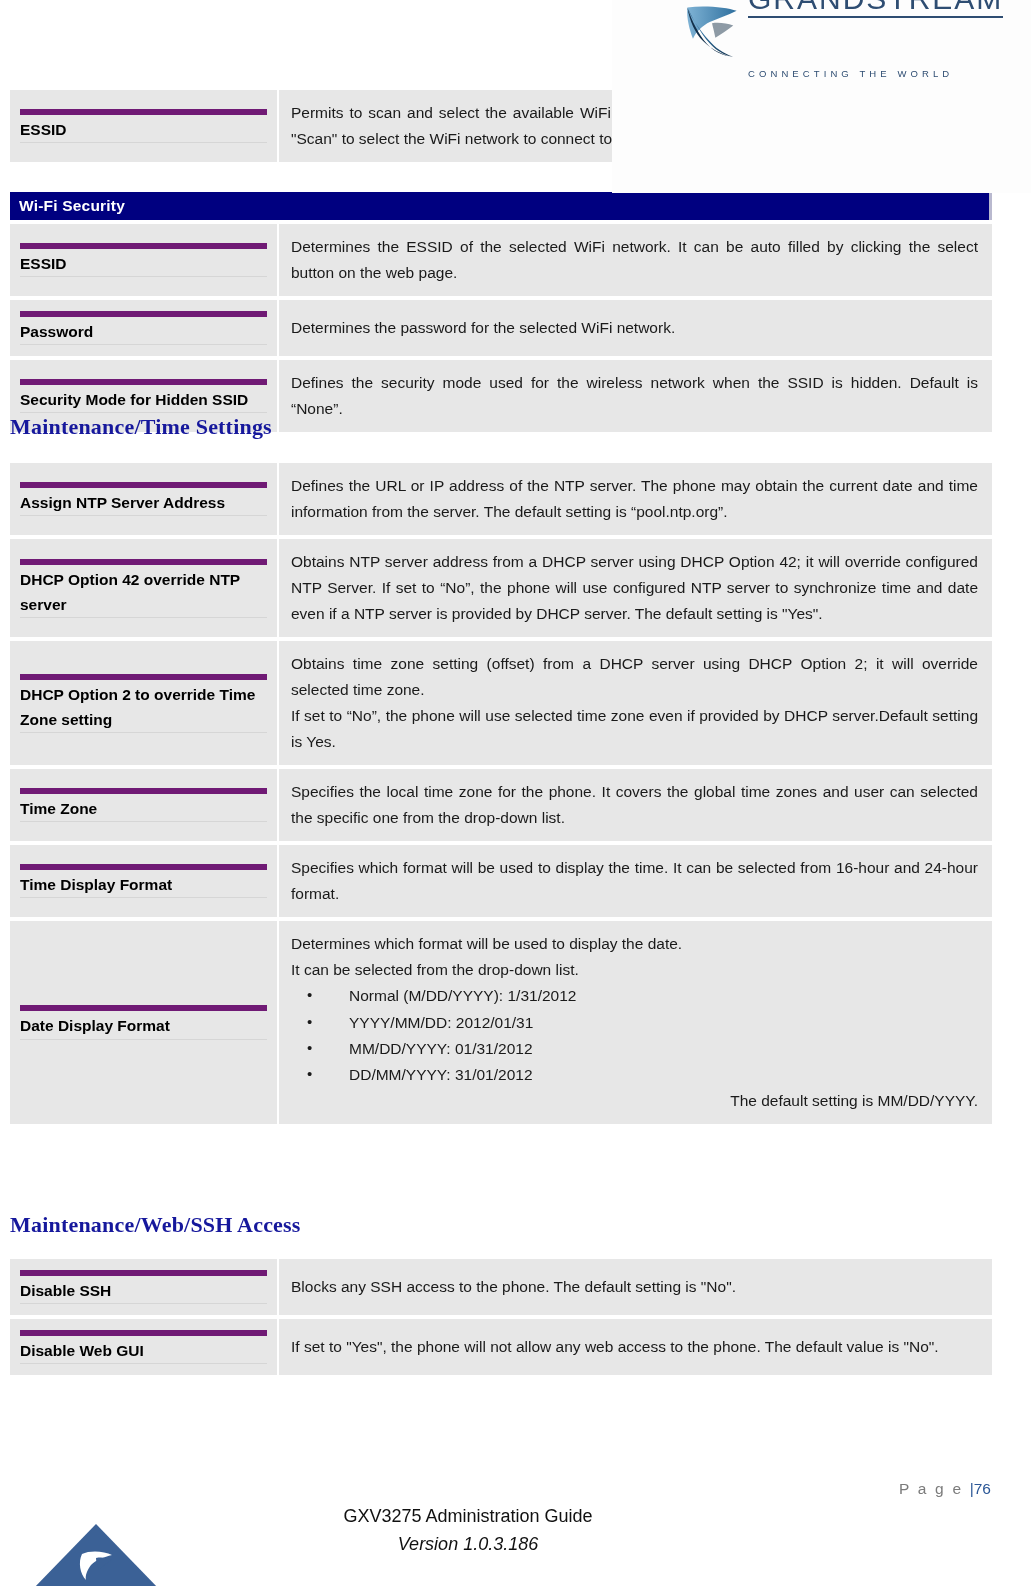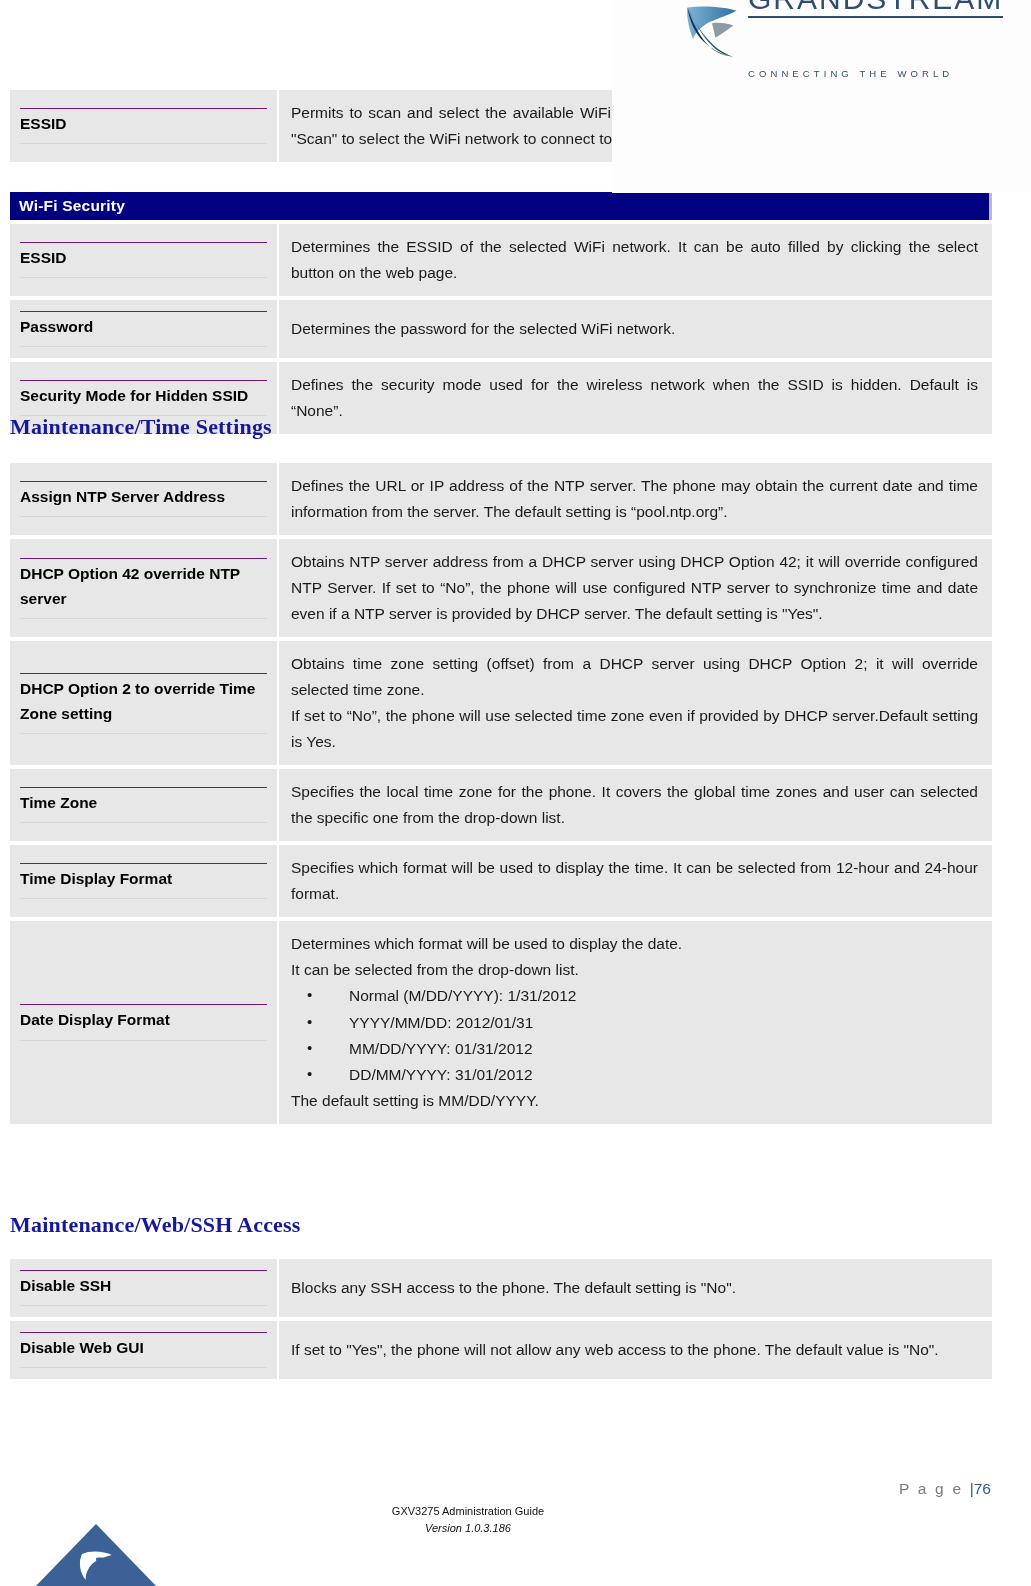--- a/index.html
+++ b/index.html
@@ -95,23 +95,23 @@
   td.cell-label {
     background: #e7e7e7;
     border-right: 2px solid #ffffff;
     padding: 11px 10px 11px 10px;
     font-size: 15.5px;
     font-weight: bold;
     color: #000000;
     line-height: 1.62;
   }
   td.cell-label .lbl-inner {
-    border-top: 1px solid #701a75;
+    border-top: 6px solid #701a75;
     border-bottom: 1px solid #d6d6d6;
-    padding: 2px 0 7px 0;
+    padding: 2px 0 0 0;
   }
   td.cell-desc {
     background: #e7e7e7;
     padding: 10px 14px 10px 12px;
     font-size: 15.5px;
     color: #1a1a1a;
     line-height: 1.68;
     text-align: justify;
   }
   td.cell-desc p {
@@ -196,21 +196,21 @@
   .page-number .pg-num {
     color: #2b5797;
     letter-spacing: 0;
   }
   .footer-center {
     position: absolute;
     left: 0;
     top: 48px;
     width: 920px;
     text-align: center;
-    font-size: 11px;
+    font-size: 18px;
     color: #111111;
     line-height: 1.55;
   }
   .footer-center .ver {
     font-style: italic;
   }
   .footer-mark {
     position: absolute;
     left: 30px;
     top: 1520px;
@@ -338,40 +338,40 @@
           </td>
         </tr>
         <tr class="row-gap">
             <td colspan="2"></td>
           </tr>
         <tr>
           <td class="cell-label">
             <div class="lbl-inner">Time Display Format</div>
           </td>
           <td class="cell-desc">
-            <p>Specifies which format will be used to display the time. It can be selected from 12-hour and 24-hour format.</p>
+            <p>Specifies which format will be used to display the time. It can be selected from 16-hour and 24-hour format.</p>
           </td>
         </tr>
         <tr class="row-gap">
             <td colspan="2"></td>
           </tr>
         <tr>
           <td class="cell-label">
             <div class="lbl-inner">Date Display Format</div>
           </td>
           <td class="cell-desc">
             <p style="text-align:left;">Determines which format will be used to display the date.</p>
             <p style="text-align:left;">It can be selected from the drop-down list.</p>
             <ul class="desc-list">
               <li>Normal (M/DD/YYYY): 1/31/2012</li>
               <li>YYYY/MM/DD: 2012/01/31</li>
               <li>MM/DD/YYYY: 01/31/2012</li>
               <li>DD/MM/YYYY: 31/01/2012</li>
             </ul>
-            <p style="text-align:left;">The default setting is MM/DD/YYYY.</p>
+            <p style="text-align:right;">The default setting is MM/DD/YYYY.</p>
           </td>
         </tr>
       </tbody>
     </table>
   </div>
 
   <div class="abs" style="top:1212px;">
     <div class="doc-heading">Maintenance/Web/SSH Access</div>
   </div>
 

